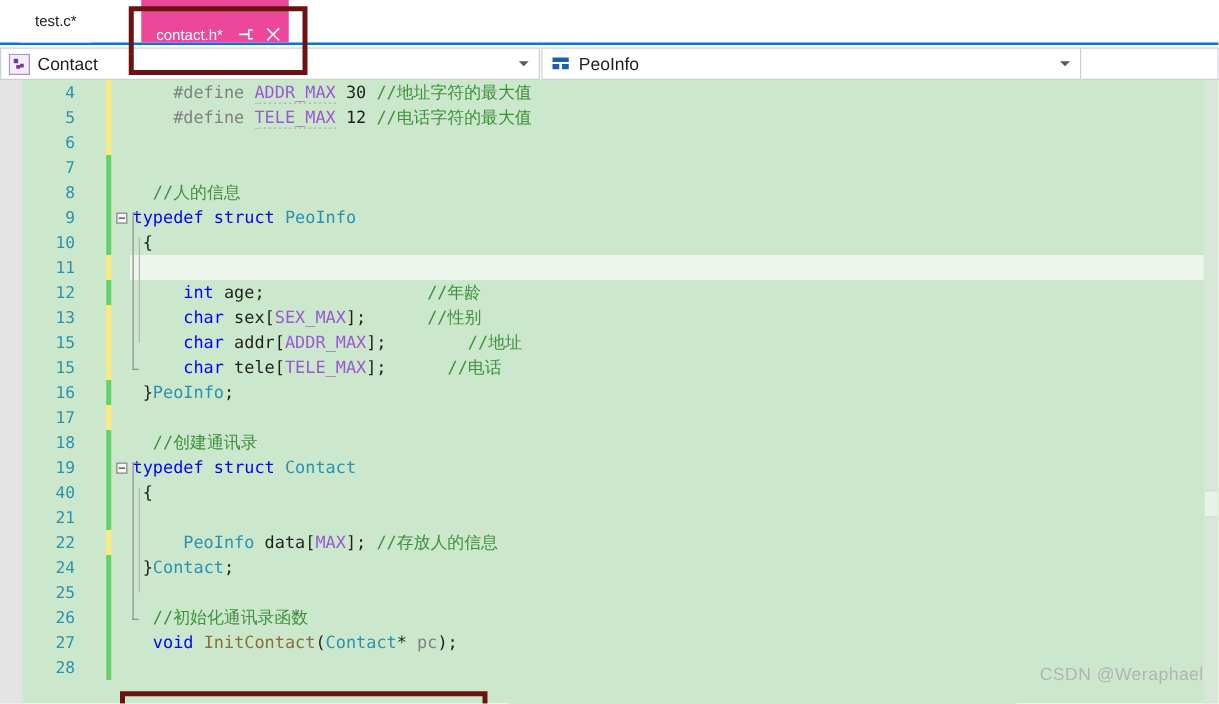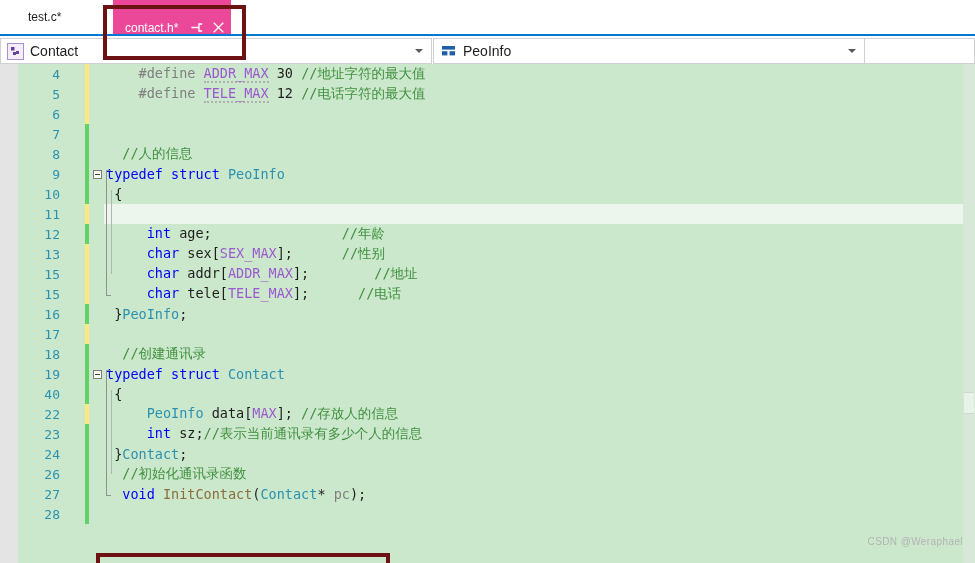--- a/index.html
+++ b/index.html
@@ -251,21 +251,21 @@
     border: 4px solid #6d1212;
     pointer-events: none;
     z-index: 30;
   }
 
   
   .watermark {
     position: absolute;
     right: 12px; bottom: 16px;
     font-family: "Liberation Sans", sans-serif;
-    font-size: 10px;
+    font-size: 14px;
     color: #b3b3b3;
     letter-spacing: 0.4px;
     z-index: 25;
     user-select: none;
   }
 
   
   .vscroll {
     position: absolute;
     right: 0; top: 64px;
@@ -361,23 +361,24 @@
         <div class="row current"><span class="ln">11</span><span class="chbar yellow"></span><span class="fold"></span></div>
         <div class="row"><span class="ln">12</span><span class="chbar green"></span><span class="fold"></span><span class="txt"><span class="k-punc">     </span><span class="k-kw">int</span><span class="k-id"> age;</span><span class="k-punc">                </span><span class="k-cmt">//年龄</span></span></div>
         <div class="row"><span class="ln">13</span><span class="chbar yellow"></span><span class="fold"></span><span class="txt"><span class="k-punc">     </span><span class="k-kw">char</span><span class="k-id"> sex[</span><span class="k-macro">SEX_MAX</span><span class="k-punc">];</span><span class="k-punc">      </span><span class="k-cmt">//性别</span></span></div>
         <div class="row"><span class="ln">15</span><span class="chbar yellow"></span><span class="fold"></span><span class="txt"><span class="k-punc">     </span><span class="k-kw">char</span><span class="k-id"> addr[</span><span class="k-macro">ADDR_MAX</span><span class="k-punc">];</span><span class="k-punc">        </span><span class="k-cmt">//地址</span></span></div>
         <div class="row"><span class="ln">15</span><span class="chbar yellow"></span><span class="fold"></span><span class="txt"><span class="k-punc">     </span><span class="k-kw">char</span><span class="k-id"> tele[</span><span class="k-macro">TELE_MAX</span><span class="k-punc">];</span><span class="k-punc">      </span><span class="k-cmt">//电话</span></span></div>
         <div class="row"><span class="ln">16</span><span class="chbar green"></span><span class="fold"></span><span class="txt"><span class="k-punc"> }</span><span class="k-type">PeoInfo</span><span class="k-punc">;</span></span></div>
         <div class="row"><span class="ln">17</span><span class="chbar yellow"></span><span class="fold"></span><span class="txt"></span></div>
         <div class="row"><span class="ln">18</span><span class="chbar green"></span><span class="fold"></span><span class="txt"><span class="k-punc">  </span><span class="k-cmt">//创建通讯录</span></span></div>
         <div class="row"><span class="ln">19</span><span class="chbar green"></span><span class="fold"><span class="foldbox"></span></span><span class="txt"><span class="k-kw">typedef</span><span class="k-punc"> </span><span class="k-kw">struct</span><span class="k-punc"> </span><span class="k-type">Contact</span></span></div>
         <div class="row"><span class="ln">40</span><span class="chbar green"></span><span class="fold"></span><span class="txt"><span class="k-punc"> {</span></span></div>
+        <div class="row"><span class="ln">21</span><span class="chbar green"></span><span class="fold"></span><span class="txt"></span></div>
         <div class="row"><span class="ln">22</span><span class="chbar yellow"></span><span class="fold"></span><span class="txt"><span class="k-punc">     </span><span class="k-type">PeoInfo</span><span class="k-id"> data[</span><span class="k-macro">MAX</span><span class="k-punc">]; </span><span class="k-cmt">//存放人的信息</span></span></div>
-        <div class="row"><span class="ln">23</span><span class="chbar green"></span><span class="fold"></span><span class="txt"><span class="k-punc">     </span><span class="k-kw">int</span><span class="k-id"> sz;</span><span class="k-cmt">//表示当前通讯录有多少个人的信息</span></span></div>
         <div class="row"><span class="ln">24</span><span class="chbar green"></span><span class="fold"></span><span class="txt"><span class="k-punc"> }</span><span class="k-type">Contact</span><span class="k-punc">;</span></span></div>
+        <div class="row"><span class="ln">25</span><span class="chbar green"></span><span class="fold"></span><span class="txt"></span></div>
         <div class="row"><span class="ln">26</span><span class="chbar green"></span><span class="fold"></span><span class="txt"><span class="k-punc">  </span><span class="k-cmt">//初始化通讯录函数</span></span></div>
         <div class="row"><span class="ln">27</span><span class="chbar green"></span><span class="fold"></span><span class="txt"><span class="k-punc">  </span><span class="k-kw">void</span><span class="k-punc"> </span><span class="k-fn">InitContact</span><span class="k-punc">(</span><span class="k-type">Contact</span><span class="k-punc">* </span><span class="k-var">pc</span><span class="k-punc">);</span></span></div>
         <div class="row"><span class="ln">28</span><span class="chbar green"></span><span class="fold"></span><span class="txt"></span></div>
       </div>
 
     <div class="annot-code"></div>
 
     <div class="watermark">CSDN @Weraphael</div>
   </div>
 

